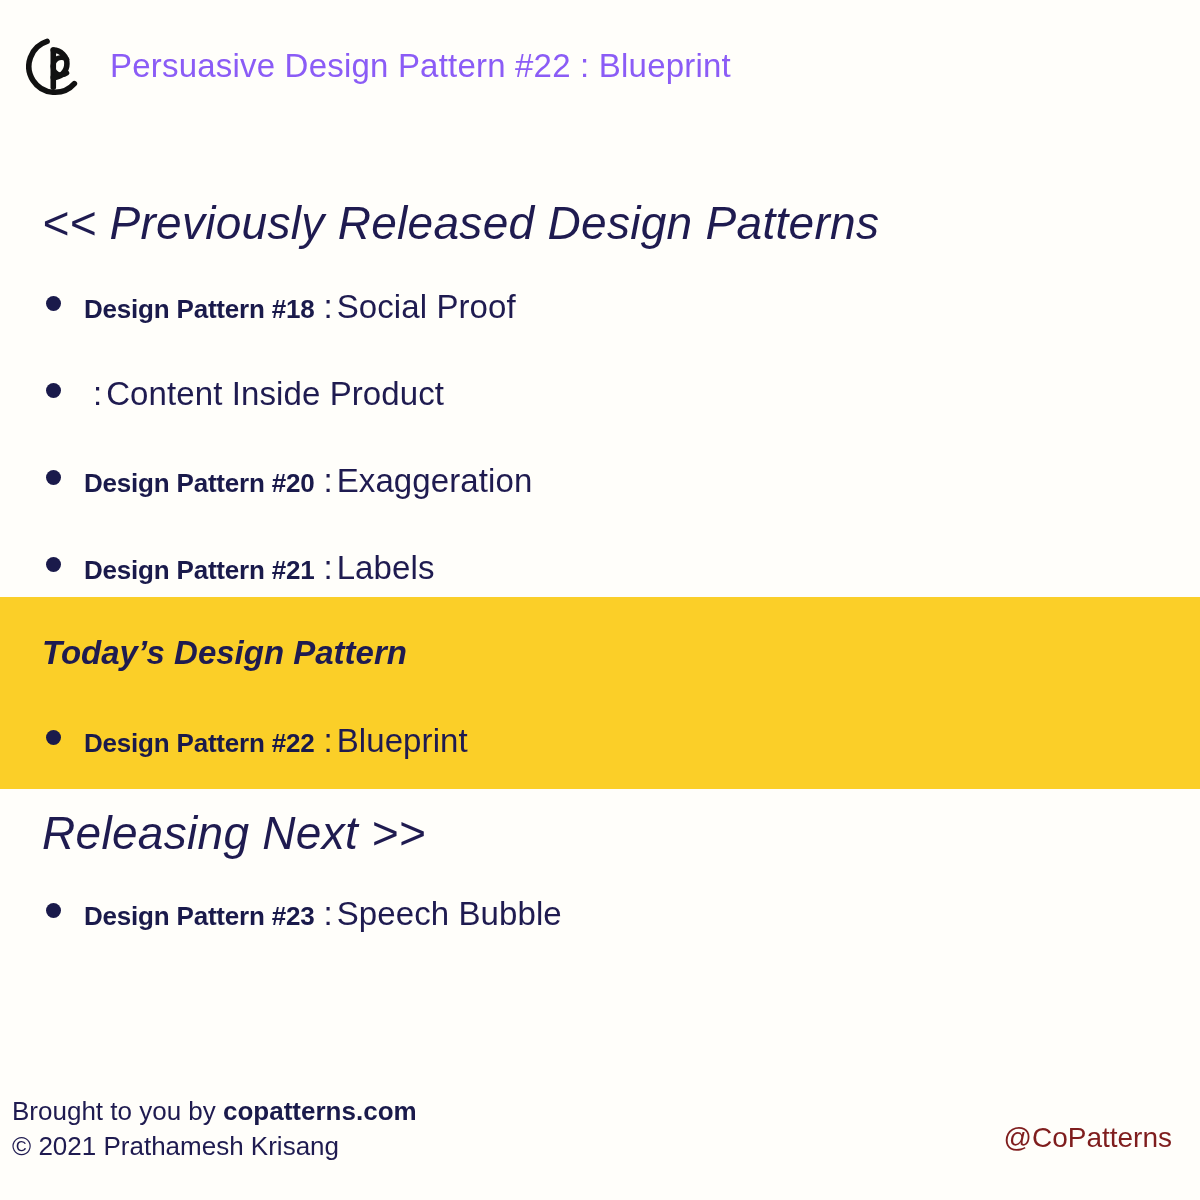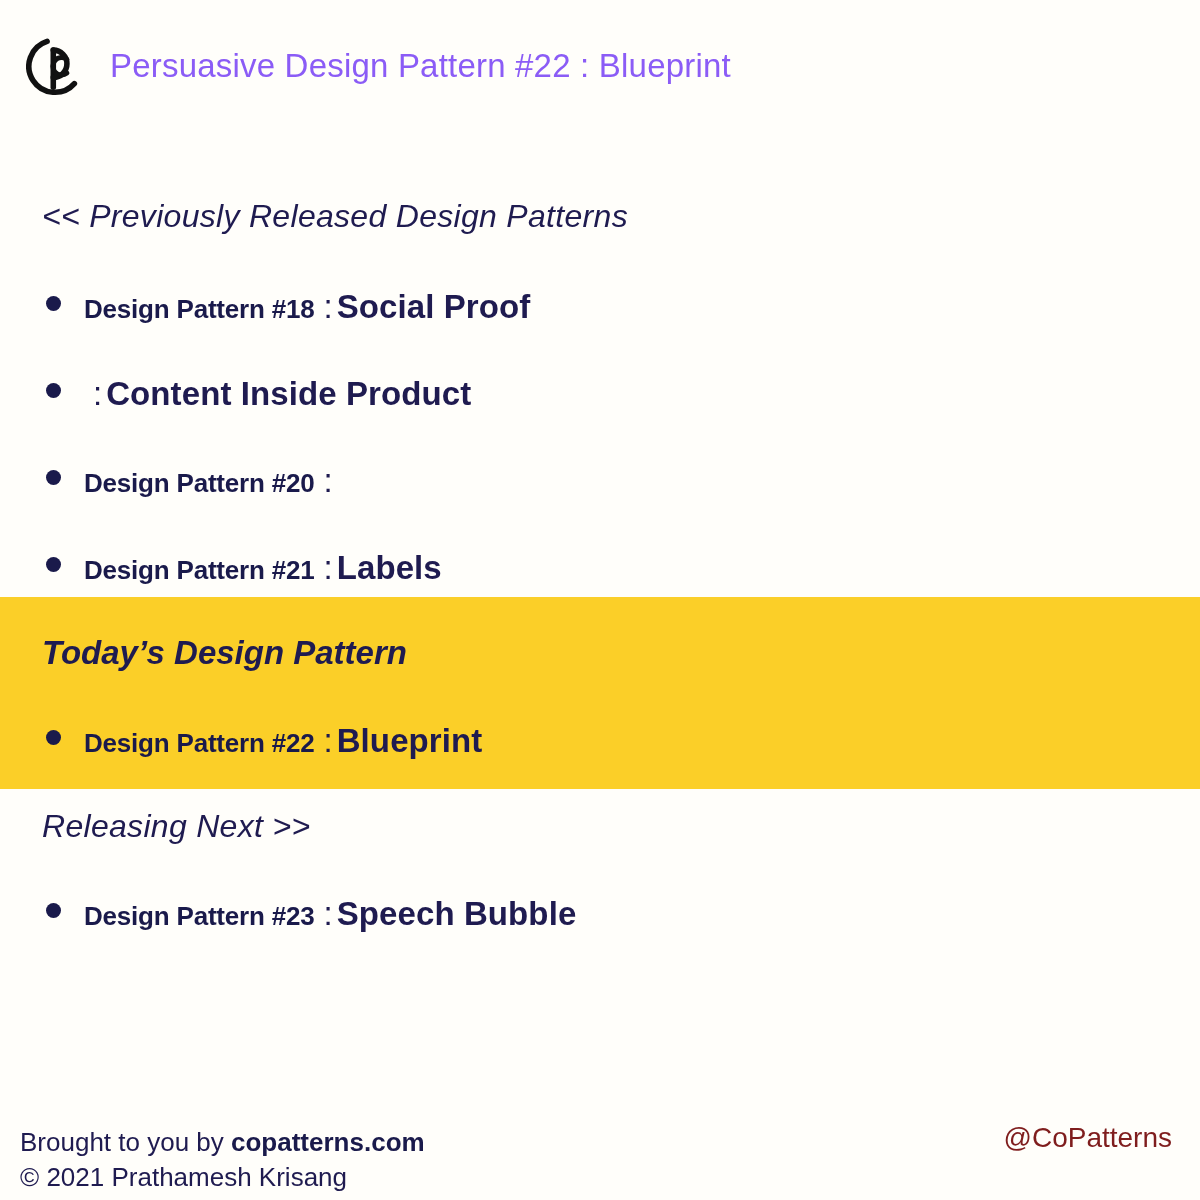--- a/index.html
+++ b/index.html
@@ -35,21 +35,21 @@
     font-size: 33px;
     font-weight: 400;
     letter-spacing: 0.2px;
     color: #8b5cf6;
     white-space: nowrap;
     line-height: 1;
   }
 
   
   .section-head {
-    font-size: 32px;
+    font-size: 46px;
     font-style: italic;
     font-weight: 300;
     letter-spacing: 0.3px;
     color: #1F1B50;
     white-space: nowrap;
     line-height: 1;
   }
   .section-head.strong {
     font-weight: 700;
     font-size: 33px;
@@ -80,21 +80,21 @@
     letter-spacing: -0.2px;
   }
   .pattern-sep {
     font-size: 33px;
     font-weight: 400;
     color: #1F1B50;
     padding: 0 4px 0 9px;
   }
   .pattern-value {
     font-size: 33px;
-    font-weight: 700;
+    font-weight: 400;
     color: #1F1B50;
     letter-spacing: 0.1px;
   }
 
   
   #prev-heading   { position: absolute; left: 42px; top: 200px; }
   #row-18         { position: absolute; left: 46px; top: 290px; }
   #row-19         { position: absolute; left: 46px; top: 377px; }
   #row-20         { position: absolute; left: 46px; top: 464px; }
   #row-21         { position: absolute; left: 46px; top: 551px; }
@@ -110,24 +110,23 @@
   }
   #today-heading  { position: absolute; left: 42px; top: 636px; }
   #row-22         { position: absolute; left: 46px; top: 724px; }
 
   #next-heading   { position: absolute; left: 42px; top: 810px; }
   #row-23         { position: absolute; left: 46px; top: 897px; }
 
   
   .footer-left {
     position: absolute;
-    left: 20px;
+    left: 12px;
     top: 1094px;
     line-height: 1.33;
-    margin-top: 31px;
   }
   .footer-line {
     font-size: 26px;
     font-weight: 400;
     color: #1F1B50;
     white-space: nowrap;
   }
   .footer-strong {
     font-weight: 700;
     color: #1A1A4B;
@@ -170,20 +169,21 @@
 <div id="row-19" class="bullet-row">
   <span class="bullet-dot"></span>
   <span class="pattern-sep">:</span>
   <span class="pattern-value">Content Inside Product</span>
 </div>
 
 <div id="row-20" class="bullet-row">
   <span class="bullet-dot"></span>
   <span class="pattern-label">Design Pattern #20</span>
   <span class="pattern-sep">:</span>
+  <span class="pattern-value">Exaggeration</span>
 </div>
 
 <div id="row-21" class="bullet-row">
   <span class="bullet-dot"></span>
   <span class="pattern-label">Design Pattern #21</span>
   <span class="pattern-sep">:</span>
   <span class="pattern-value">Labels</span>
 </div>
 
 <div class="highlight-band"></div>

